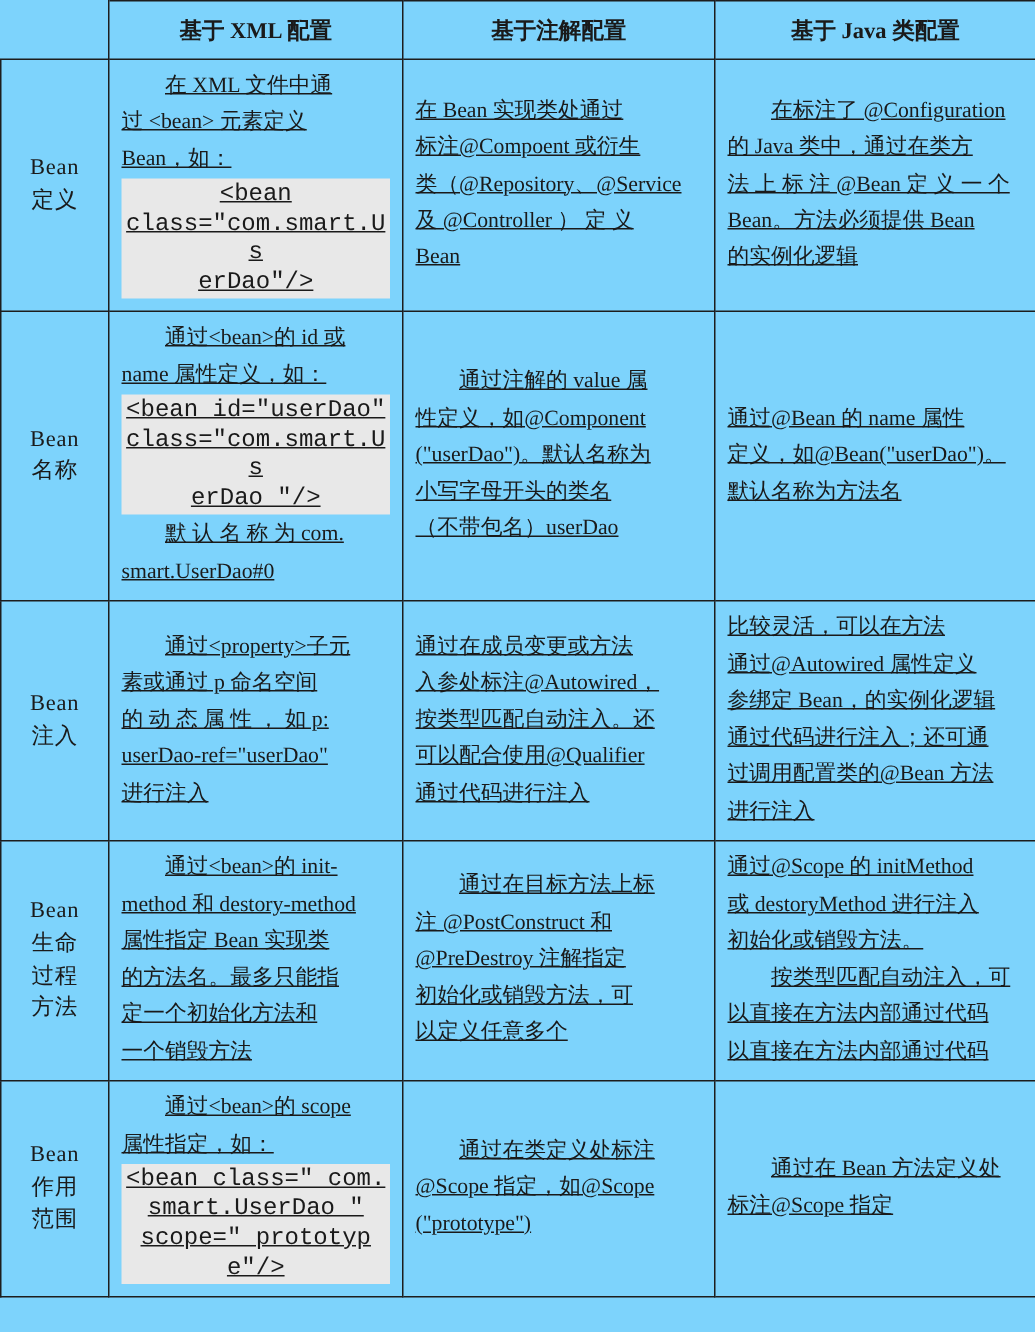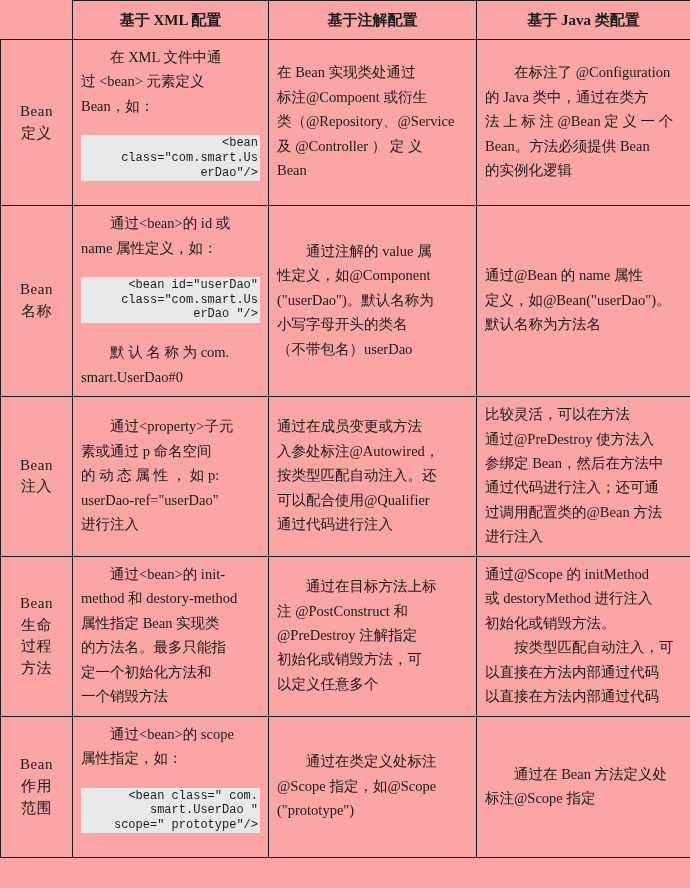--- a/index.html
+++ b/index.html
@@ -11,21 +11,21 @@
     width: 690px;
     height: 888px;
     font-family: "Liberation Serif", serif;
     color: #1a1a1a;
     overflow: hidden;
   }
   .page {
     width: 690px;
     height: 888px;
     position: relative;
-    background: #fca5a5;
+    background: #7dd3fc;
   }
   table.cmp {
     border-collapse: collapse;
     width: 690px;
     table-layout: fixed;
   }
   table.cmp td, table.cmp th {
     border: 1px solid #1d1d1d;
     vertical-align: middle;
     padding: 6px 8px;
@@ -50,39 +50,40 @@
     text-align: center;
     font-size: 15px;
     line-height: 1.45;
     letter-spacing: 0.5px;
   }
   .cell {
     font-size: 14.5px;
     line-height: 1.55;
     text-align: justify;
     text-justify: inter-ideograph;
+    text-decoration: underline;
   }
   .cell p {
     margin: 0 0 2px 0;
     text-indent: 0;
   }
   .cell p.indent {
     text-indent: 2em;
   }
   .code {
     font-family: "Liberation Mono", monospace;
-    font-size: 12px;
+    font-size: 16px;
     line-height: 1.22;
     background: #e8e8e8;
     display: block;
     padding: 1px 2px;
-    margin: 18px 0;
+    margin: 2px 0;
     word-break: break-all;
     white-space: pre-wrap;
-    text-align: right;
+    text-align: center;
     text-indent: 0;
   }
 </style>
 </head>
 <body>
 
 <div class="page">
   <table class="cmp">
     <colgroup>
       <col class="c0">
@@ -171,22 +172,22 @@
         </td>
         <td class="cell">
           <p>通过在成员变更或方法</p>
           <p>入参处标注@Autowired，</p>
           <p>按类型匹配自动注入。还</p>
           <p>可以配合使用@Qualifier</p>
           <p>通过代码进行注入</p>
         </td>
         <td class="cell">
           <p>比较灵活，可以在方法</p>
-          <p>通过@PreDestroy 使方法入</p>
-          <p>参绑定 Bean，然后在方法中</p>
+          <p>通过@Autowired 属性定义</p>
+          <p>参绑定 Bean，的实例化逻辑</p>
           <p>通过代码进行注入；还可通</p>
           <p>过调用配置类的@Bean 方法</p>
           <p>进行注入</p>
         </td>
       </tr>
 
       <tr>
         <td class="rowhead">
           <div>Bean</div>
             <div>生命</div>

